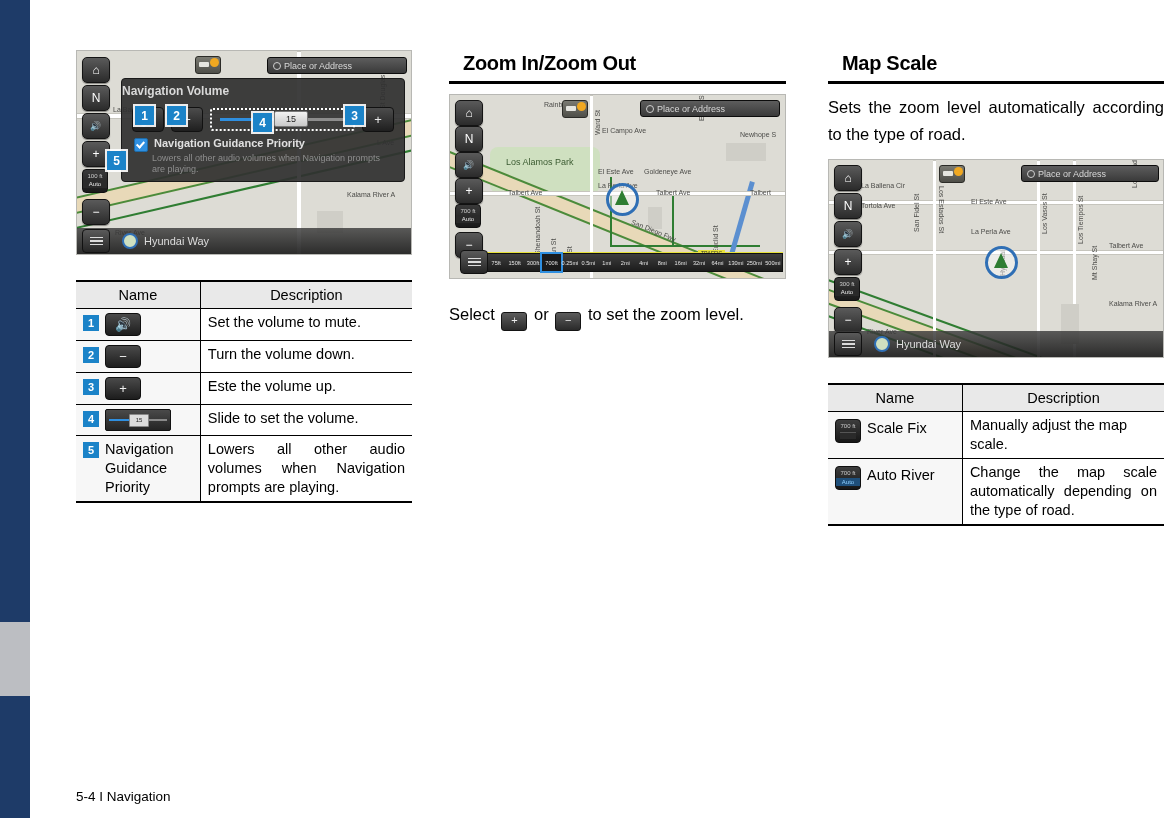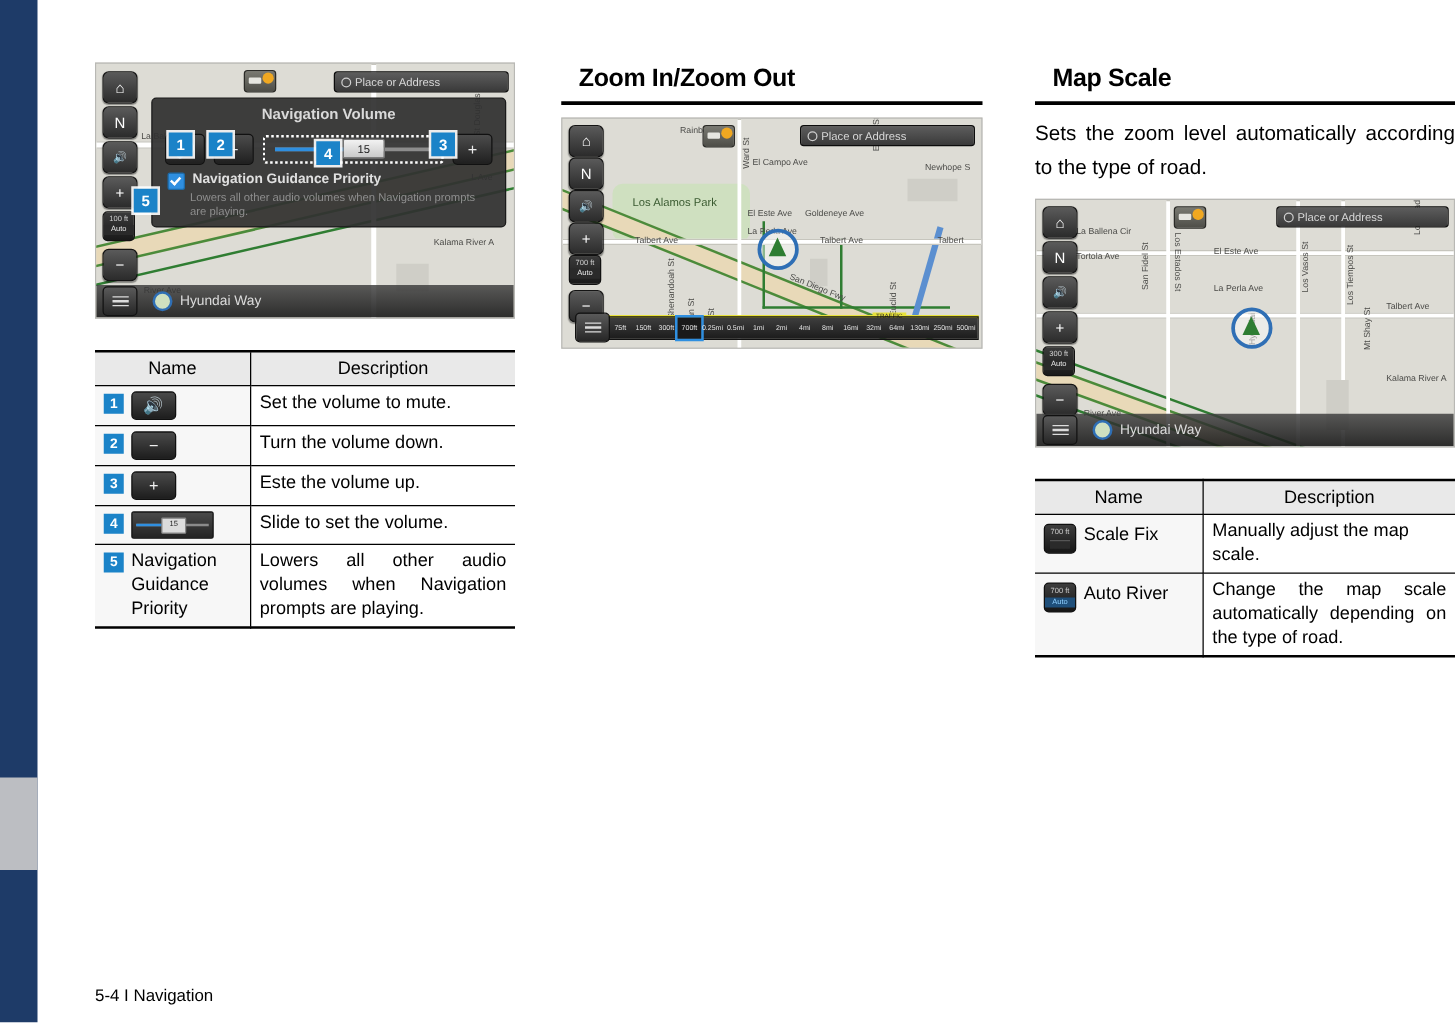--- a/index.html
+++ b/index.html
@@ -117,21 +117,21 @@
   }
   .scalestrip .tick.sel{outline:2px solid #2f8fe0;background:#1a1a1a;height:100%;display:flex;align-items:center;justify-content:center;}
   .trafficbar{position:absolute;left:36px;right:2px;bottom:23px;height:3px;background:#e8e23a;}
   .trafficlbl{position:absolute;right:60px;bottom:22px;font-size:5px;color:#2b2b2b;background:#e8e23a;padding:0 3px;}
 
   
   .popup{
     position:absolute;left:44px;top:27px;width:282px;height:102px;
     background:rgba(48,48,48,.93);border:1px solid #1a1a1a;border-radius:4px;
   }
-  .popup-title{color:#d9d9d9;font-size:12px;text-align:center;padding-top:5px;font-weight:bold;}
+  .popup-title{color:#d9d9d9;font-size:12px;text-align:left;padding-top:5px;font-weight:bold;}
   .popup-row{position:absolute;top:27px;left:10px;right:10px;height:26px;display:flex;align-items:center;gap:7px;}
   .pbtn{
     width:30px;height:23px;border-radius:4px;
     background:linear-gradient(#4c4c4c,#1f1f1f);border:1px solid #111;
     color:#eaeaea;font-size:13px;display:flex;align-items:center;justify-content:center;
   }
   .slider-wrap{
     flex:1;height:23px;border:2px dotted #ffffff;border-radius:3px;position:relative;
     display:flex;align-items:center;padding:0 6px;box-sizing:border-box;
   }
@@ -437,20 +437,27 @@
       <span class="tick">500mi</span>
     </div>
 
     <div class="menubtn" style="position:absolute;left:5px;bottom:4px;">
         <i></i>
         <i></i>
         <i></i>
       </div>
   </div>
 
+  <p class="body-text nj" style="margin-top:22px;">
+    <span>Select</span>
+    <span class="inline-icon">+</span>
+    <span>or</span>
+    <span class="inline-icon">−</span>
+    <span>to set the zoom level.</span>
+  </p>
 </div>
 
 <div class="col col-3">
   <h2 class="sec-head">Map Scale</h2>
   <p class="body-text">Sets the zoom level automatically according to the type of road.</p>
 
   <div class="device dev3">
     <div class="map-bg"></div>
     <div class="hwy" style="left:-30px;top:118px;width:470px;height:11px;transform:rotate(20deg);"></div>
     <div class="green-line" style="left:-20px;top:112px;width:430px;height:2px;transform:rotate(20deg);transform-origin:0 0;"></div>

